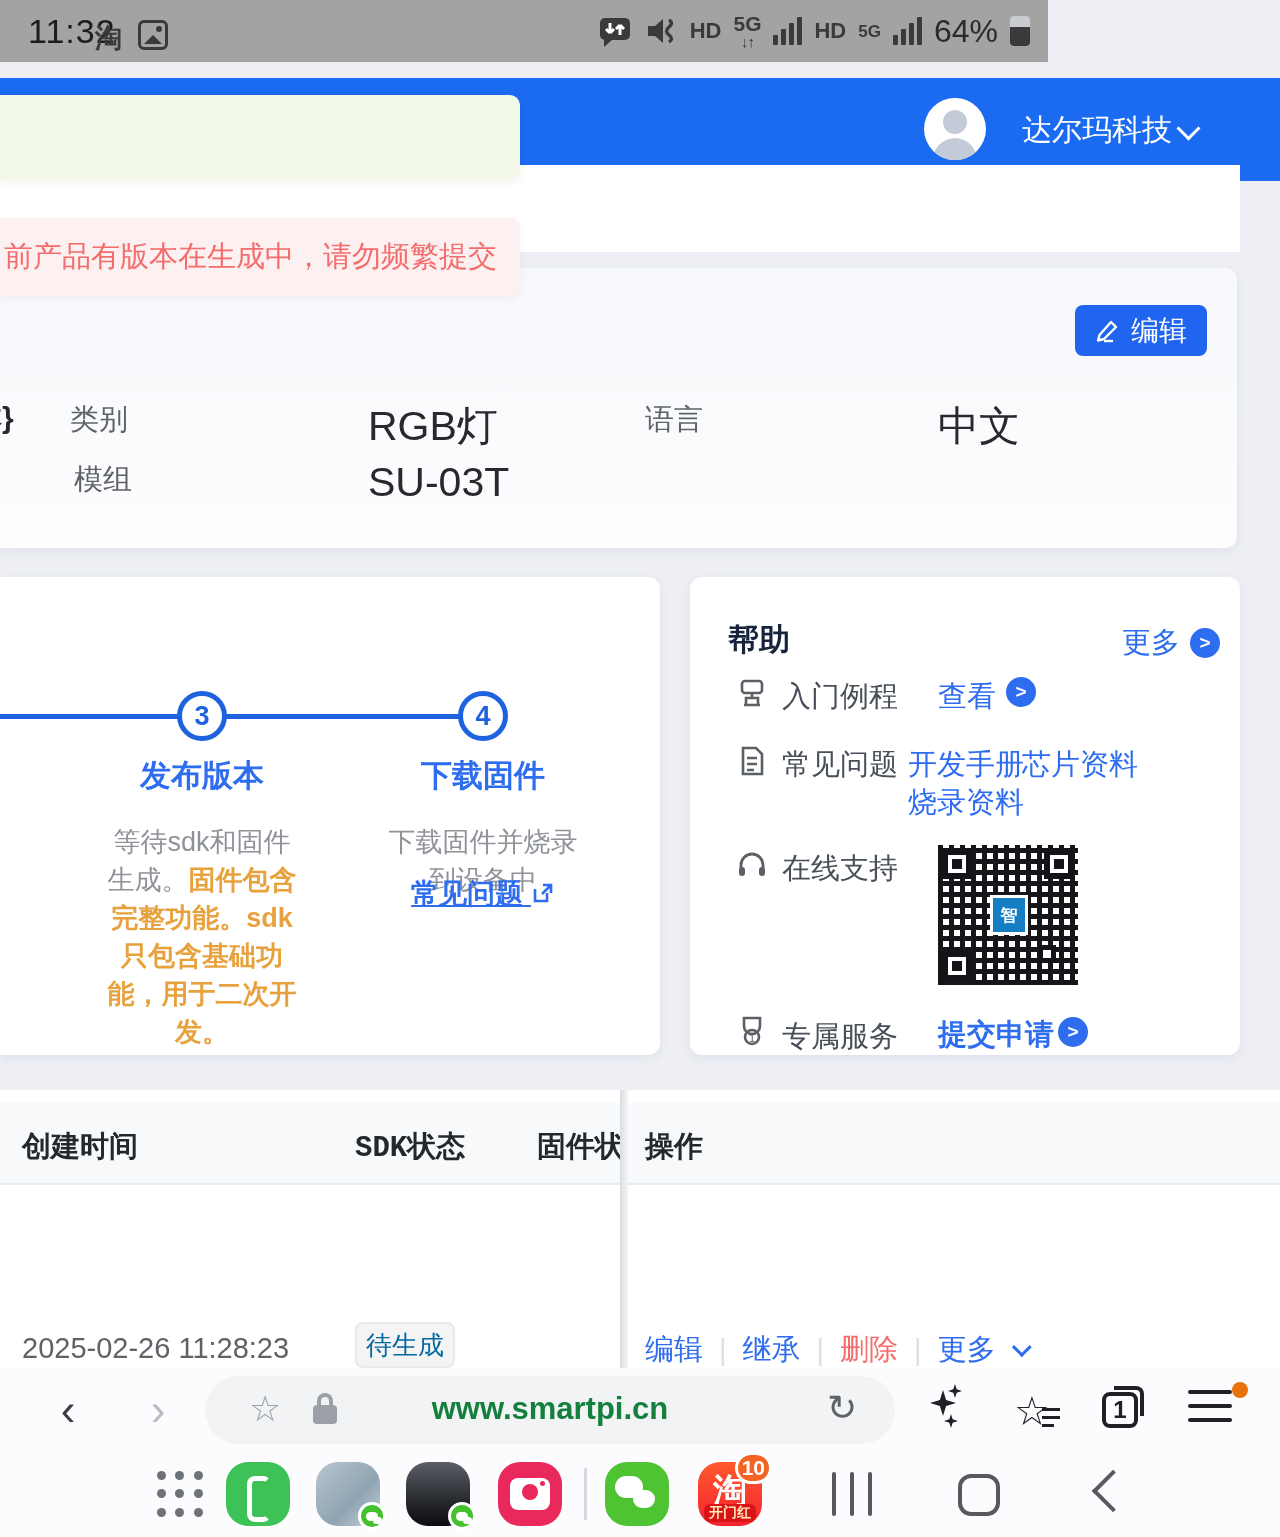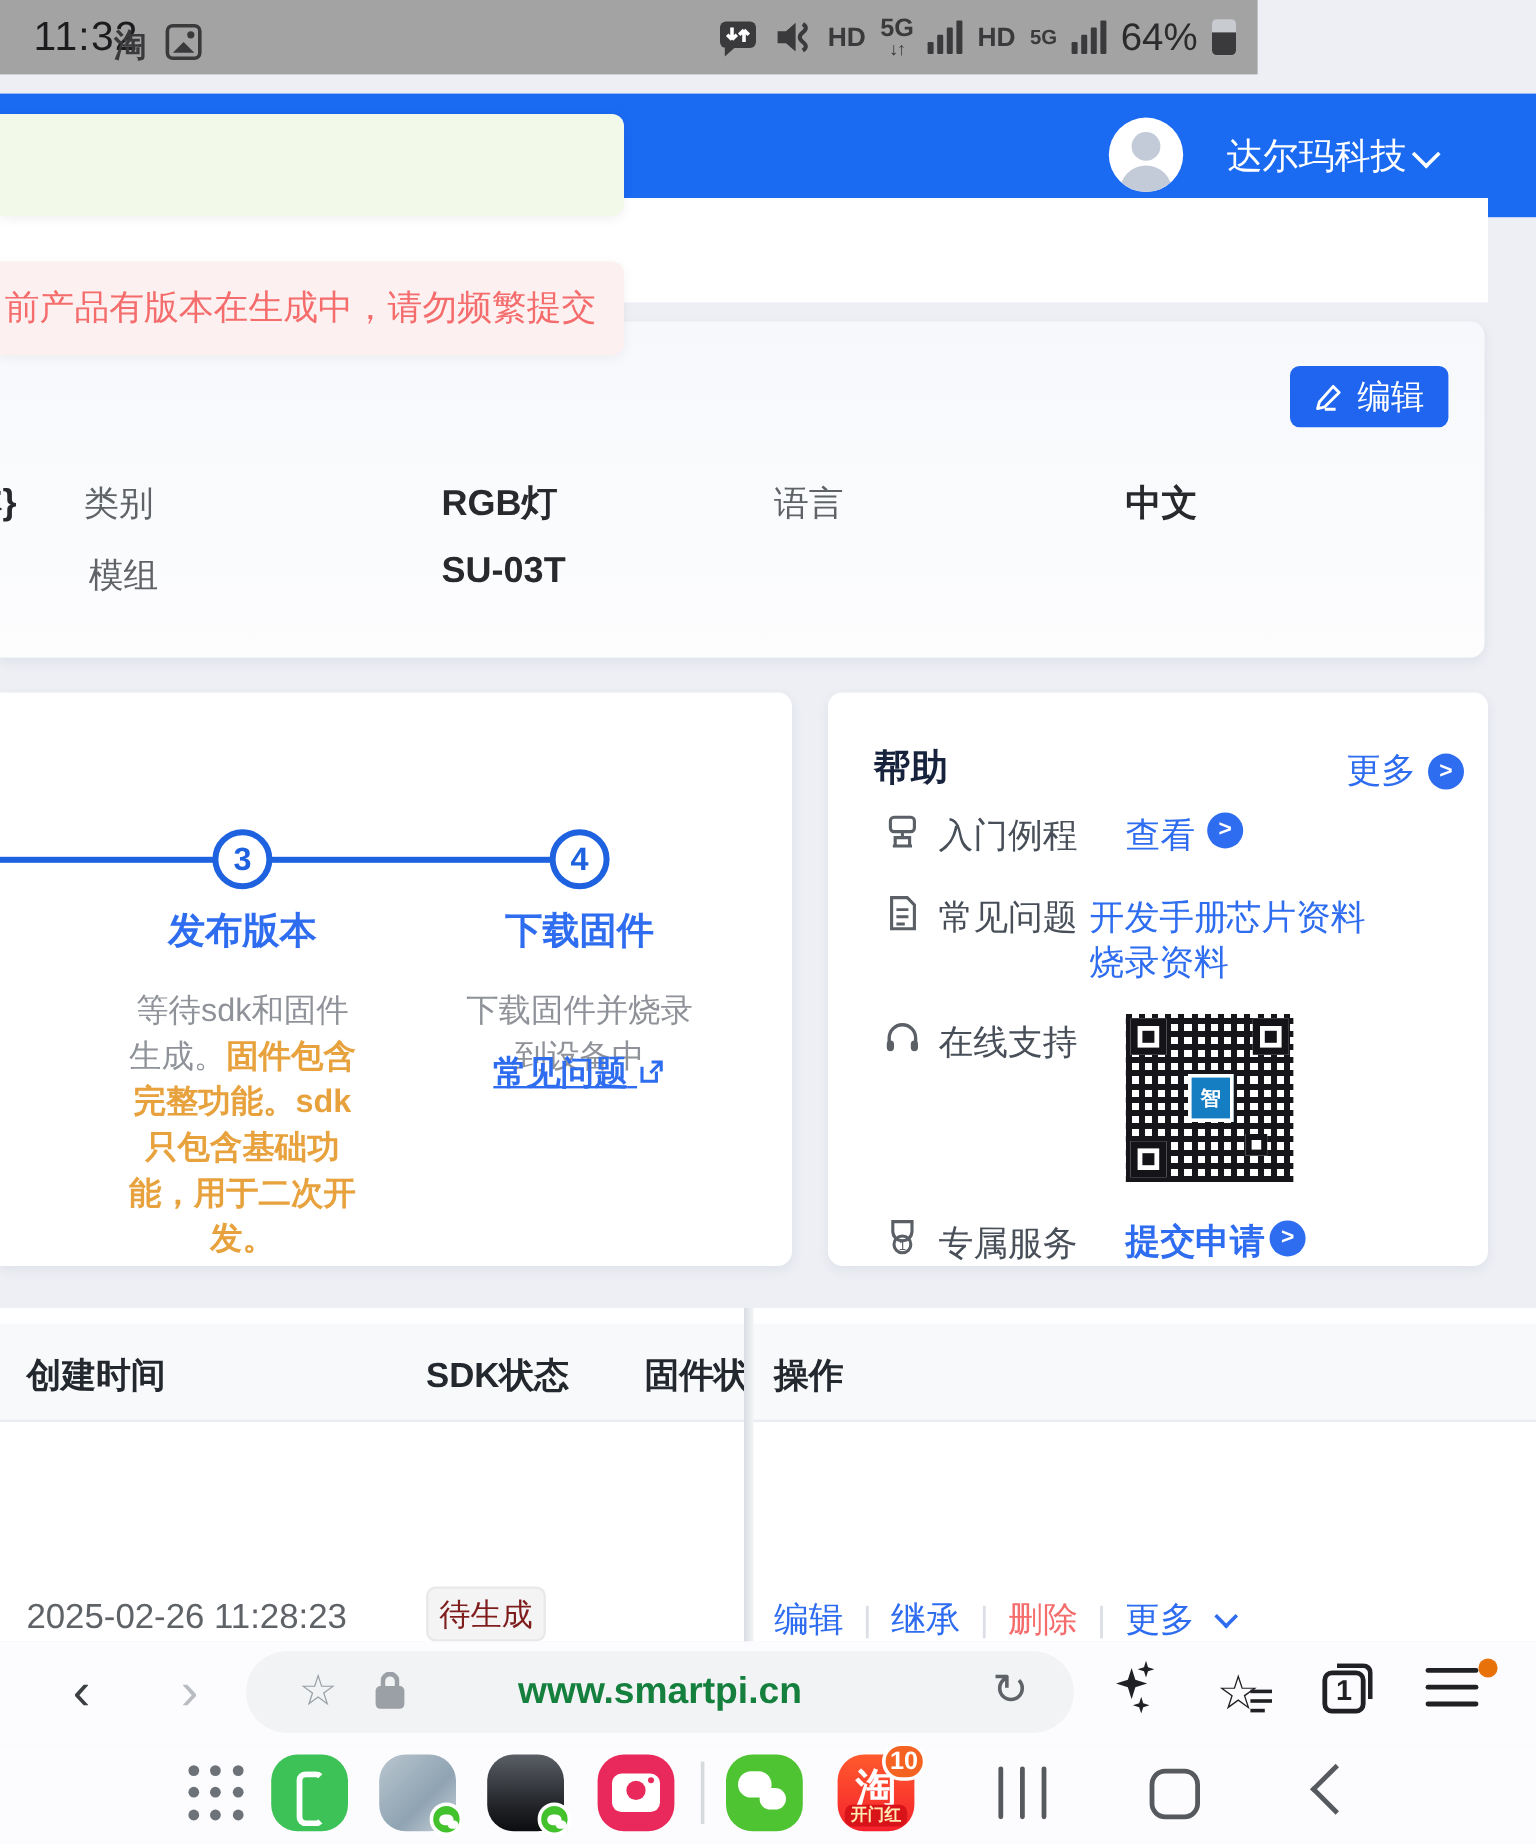--- a/index.html
+++ b/index.html
@@ -41,21 +41,21 @@
   .toast-warning span { margin-left:4px; font-size:29px; color:#f56c6c; }
 
   
   .subheader { position:absolute; left:0; top:165px; width:1240px; height:87px; background:#ffffff; }
 
   
   .product-card { position:absolute; left:0; top:268px; width:1237px; height:280px; background:linear-gradient(180deg,#f6f8fb,#fdfdfe); border-radius:0 12px 12px 0; box-shadow:0 3px 10px rgba(60,80,120,.08); }
   .partial-version { position:absolute; left:-28px; top:130px; font-size:30px; font-weight:bold; color:#26282b; white-space:nowrap; }
   .edit-button { position:absolute; left:1075px; top:37px; width:132px; height:51px; background:#2065ef; border-radius:8px; color:#fff; font-size:28px; display:flex; align-items:center; justify-content:center; gap:10px; }
   .f-label { position:absolute; font-size:29px; color:#5f6368; }
-  .f-value { position:absolute; font-size:30px; font-weight:bold; color:#27292c; }
+  .f-value { position:absolute; font-size:41px; font-weight:normal; color:#27292c; }
 
   
   .steps-card { position:absolute; left:0; top:577px; width:660px; height:478px; background:#ffffff; border-radius:0 12px 12px 0; box-shadow:0 3px 10px rgba(60,80,120,.08); }
   .progress-line { position:absolute; left:0; top:137px; width:483px; height:5px; background:#1e62e0; }
   .step-circle { position:absolute; top:114px; width:50px; height:50px; background:#fff; border:5px solid #1e62e0; border-radius:50%; display:flex; align-items:center; justify-content:center; font-size:27px; font-weight:bold; color:#1e62e0; }
   .step-title { position:absolute; top:178px; width:240px; text-align:center; font-size:31px; font-weight:bold; color:#2e6cf0; }
   .step-desc { position:absolute; top:222px; width:196px; text-align:center; font-size:27px; line-height:38px; color:#8f9399;margin-top:24px; }
   .step-desc .warn { color:#e8a23d; font-weight:bold; }
   .faq-link { position:absolute; left:403px; top:298px; width:160px; text-align:center; font-size:28px; font-weight:bold; color:#2e6cf0; text-decoration:underline; }
 
@@ -73,21 +73,21 @@
   .finder { position:absolute; width:30px; height:30px; border:6px solid #141418; background:#fff; }
   .finder:after { content:""; position:absolute; left:4px; top:4px; width:10px; height:10px; background:#141418; }
   .qr-logo { position:absolute; left:52px; top:50px; width:38px; height:40px; background:#157ec2; border:3px solid #fff; color:#fff; font-size:17px; display:flex; align-items:center; justify-content:center; font-weight:bold; }
 
   
   .table-wrap { position:absolute; left:0; top:1090px; width:1280px; height:278px; background:#ffffff; }
   .table-head { position:absolute; left:0; top:13px; width:1280px; height:82px; background:#f8f9fb; border-bottom:2px solid #e9edf2; }
   .th { position:absolute; top:24px; font-size:29px; font-weight:bold; color:#23272e; white-space:nowrap; }
   .col-sep { position:absolute; left:620px; top:0; width:8px; height:278px; background:linear-gradient(90deg,#d9dde3,#f4f5f7); }
   .td-date { position:absolute; left:22px; top:242px; font-size:29px; color:#5f6368; white-space:nowrap; }
-  .status-badge { position:absolute; left:355px; top:232px; width:100px; height:46px; background:#f4f4f5; border:2px solid #e9e9eb; border-radius:8px; color:#7f1d1d; font-size:26px; display:flex; align-items:center; justify-content:center; }
+  .status-badge { position:absolute; left:355px; top:232px; width:100px; height:46px; background:#f4f4f5; border:2px solid #e9e9eb; border-radius:8px; color:#0369a1; font-size:26px; display:flex; align-items:center; justify-content:center; }
   .row-actions { position:absolute; left:645px; top:240px; display:flex; align-items:center; gap:16px; font-size:29px; white-space:nowrap; }
   .act-blue { color:#2e6cf0; }
   .act-red { color:#f56c6c; }
   .act-sep { color:#dcdfe6; }
   .dn-chev { display:inline-block; width:14px; height:14px; border-right:3px solid #2e6cf0; border-bottom:3px solid #2e6cf0; transform:rotate(45deg) translateY(-4px); }
 
   
   .browser-bar { position:absolute; left:0; top:1368px; width:1280px; height:86px; background:#fcfcfe; }
   .nav-arrow { position:absolute; top:18px; width:40px; height:48px; font-size:44px; line-height:48px; text-align:center; }
   .url-pill { position:absolute; left:205px; top:8px; width:690px; height:68px; background:#f1f3f5; border-radius:34px; }
@@ -294,21 +294,21 @@
         </svg>
     </span>
     <span class="help-row-label" style="top:440px;">专属服务</span>
     <span class="help-link" style="position:absolute; left:248px; top:438px; font-weight:bold;">提交申请</span>
     <span class="cir-chev" style="position:absolute; left:368px; top:440px;">&gt;</span>
   </div>
 
   <div class="table-wrap">
     <div class="table-head">
       <span class="th" style="left:22px;">创建时间</span>
-      <span class="th" style="left:355px;">SDK状态</span>
+      <span class="th" style="left:355px;font-family:Liberation Mono, monospace;">SDK状态</span>
       <span class="th" style="left:537px;">固件状</span>
       <span class="th" style="left:645px;">操作</span>
     </div>
     <div class="col-sep"></div>
     <div class="td-date">2025-02-26 11:28:23</div>
     <div class="status-badge">待生成</div>
     <div class="row-actions">
       <span class="act-blue">编辑</span>
       <span class="act-sep">|</span>
       <span class="act-blue">继承</span>

